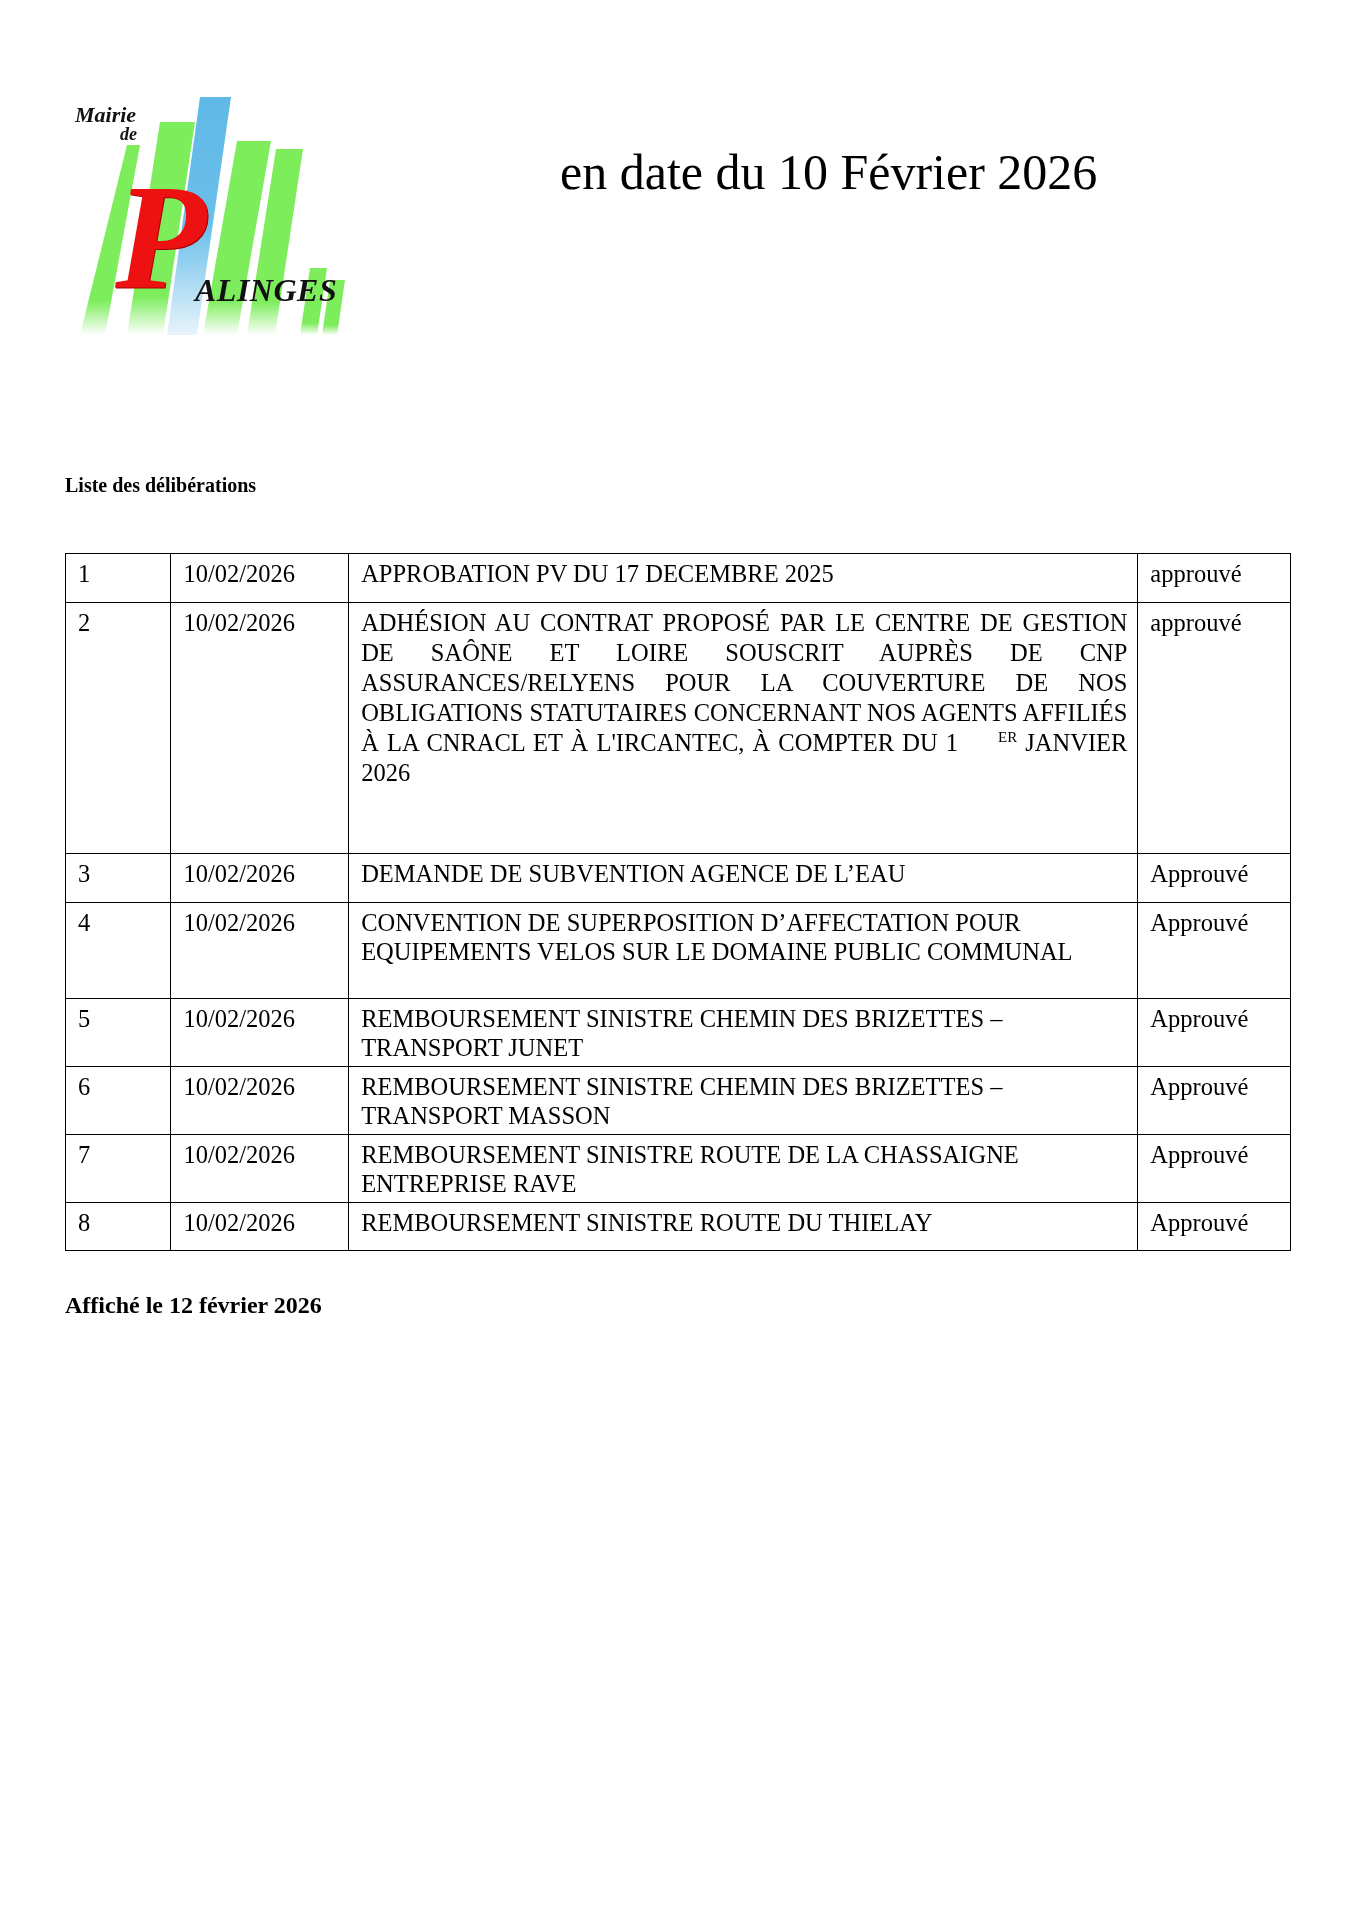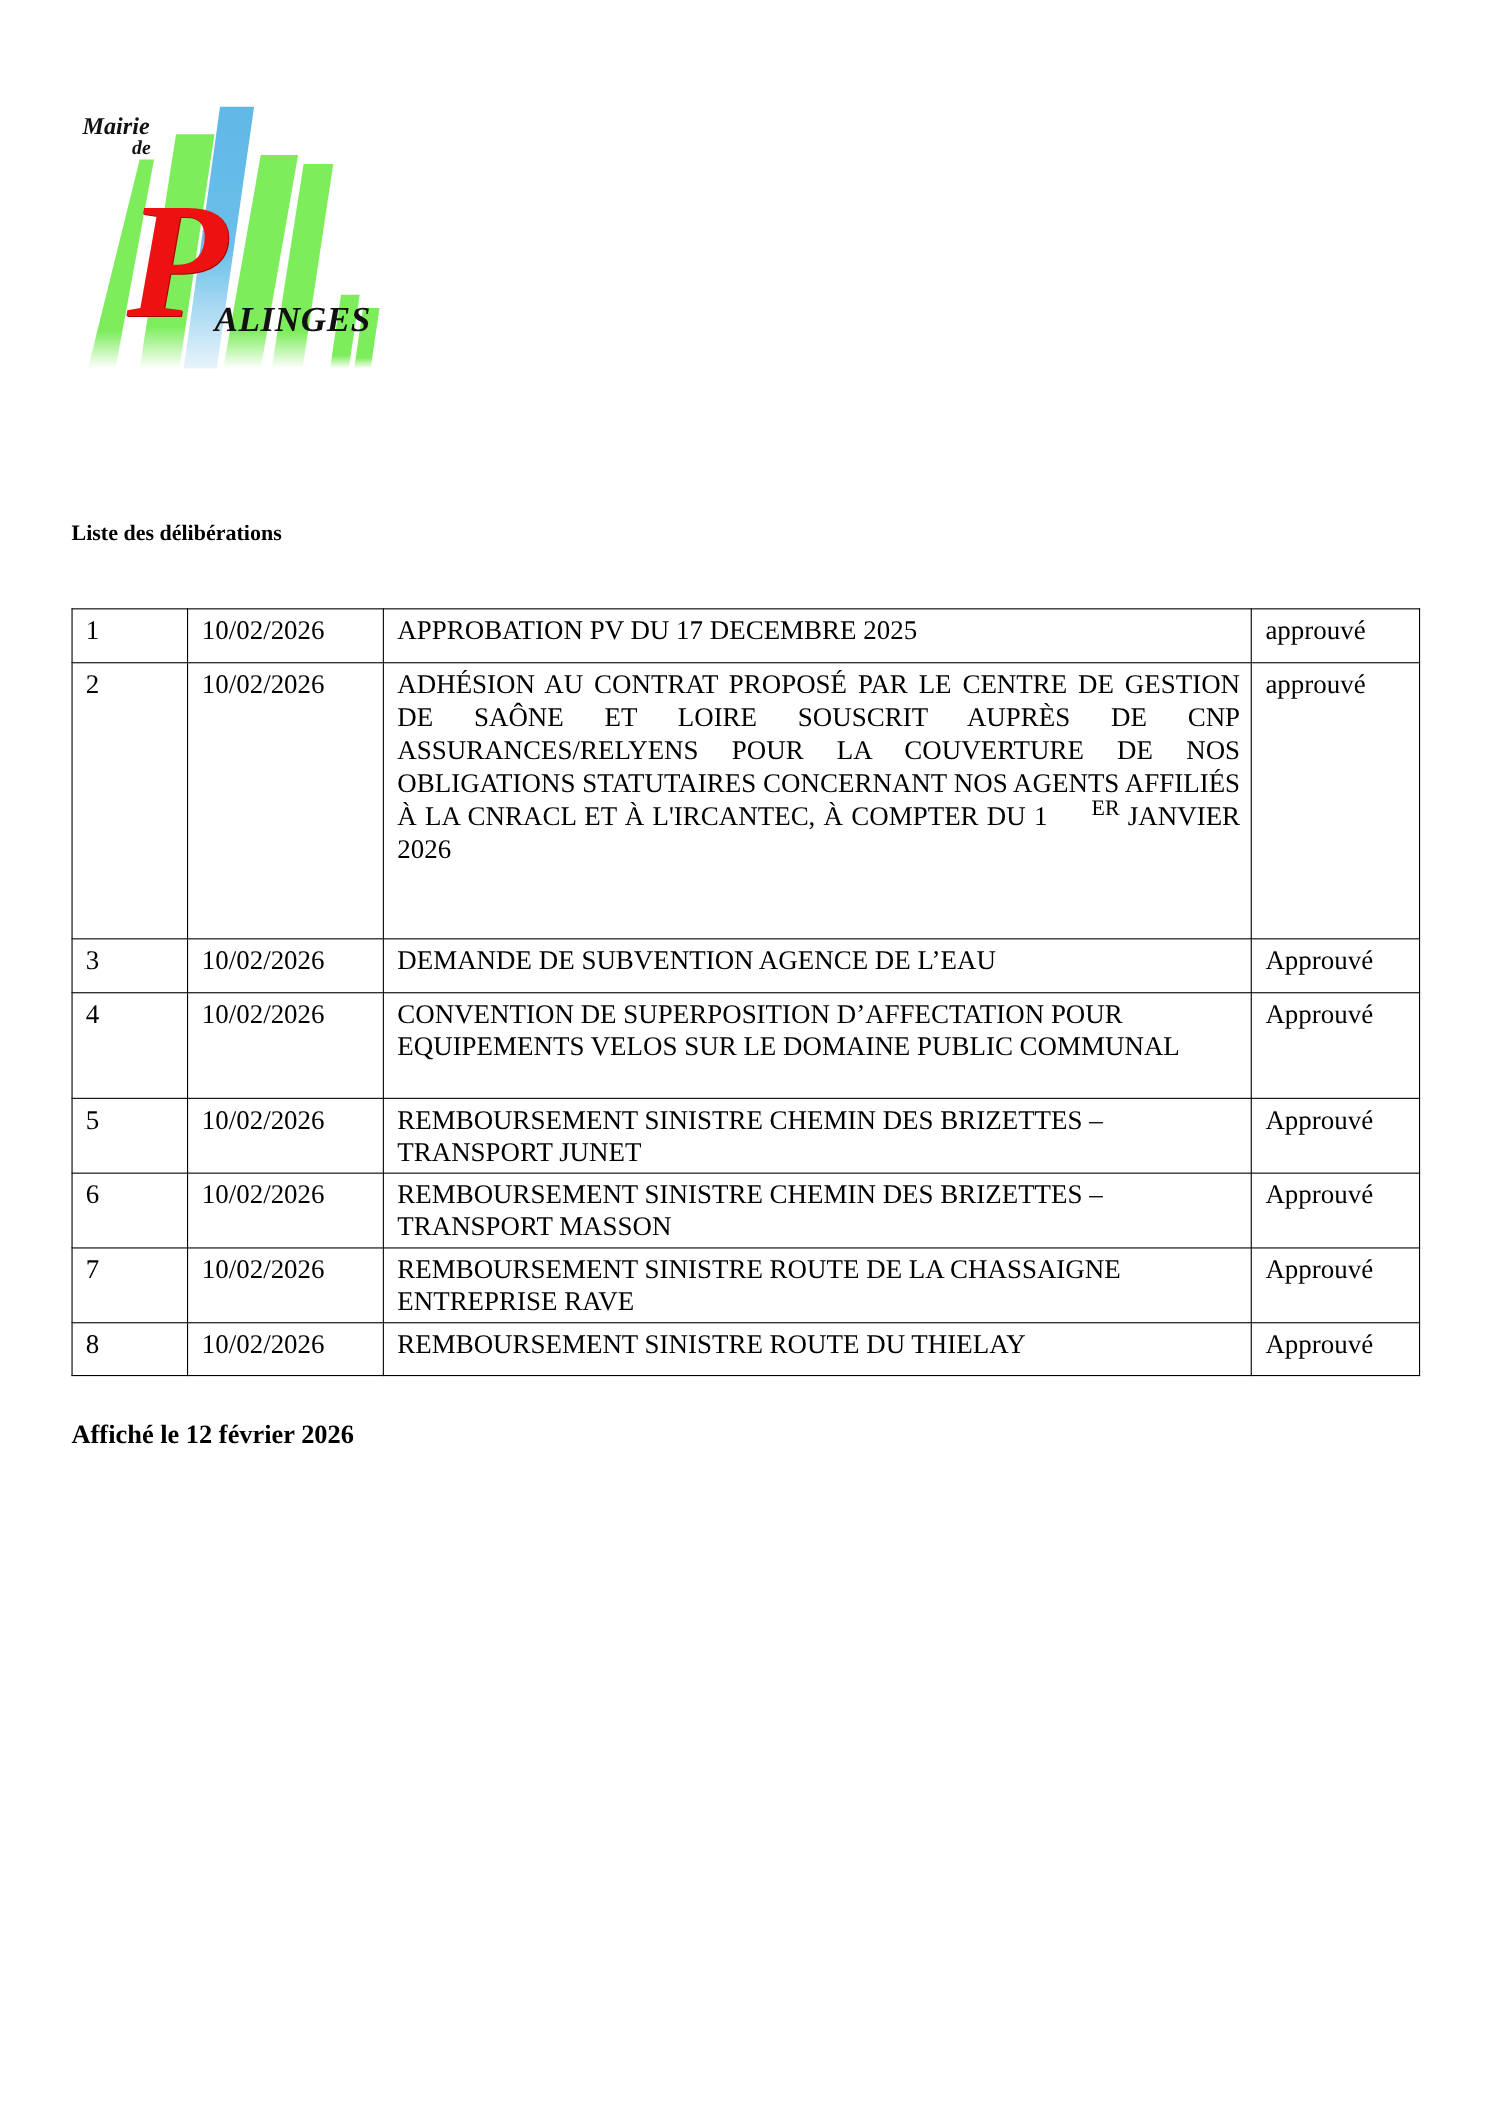--- a/index.html
+++ b/index.html
@@ -8,21 +8,21 @@
   .title { position: absolute; left: 560px; top: 138px; font-family: "Liberation Serif", serif; font-size: 50px; line-height: 68px; color: #000; }
   .title div { white-space: nowrap; }
   .section-title { position: absolute; left: 65px; top: 474px; font-family: "Liberation Serif", serif; font-weight: bold; font-size: 20px; }
   table.delib { position: absolute; left: 65px; top: 553px; width: 1226px; border-collapse: collapse; table-layout: fixed; font-family: "Liberation Serif", serif; font-size: 24.5px; }
   table.delib td { border: 1.6px solid #000; vertical-align: top; padding: 5px 10px 4px 12px; line-height: 30px; }
   td.c-num { width: 82px; }
   td.c-date { width: 154px; }
   td.c-obj { width: 763px; }
   td.c-res { width: 129px; }
   td.justify { text-align: justify; text-align-last: left; line-height: 34.5px; }
-  sup { font-size: 20px; line-height: 0; vertical-align: 9px; margin-left: 40px; }
+  sup { font-size: 15px; line-height: 0; vertical-align: 9px; margin-left: 40px; }
   .footer-note { position: absolute; left: 65px; top: 1292px; font-family: "Liberation Serif", serif; font-weight: bold; font-size: 24px; }
 </style>
 </head>
 <body>
 
 <div class="logo">
   <svg width="285" height="250" viewBox="0 0 285 250">
     <defs>
       <linearGradient id="fadeG" x1="0" y1="0" x2="0" y2="1">
         <stop offset="0" stop-color="#7ded5c"></stop>
@@ -47,20 +47,21 @@
 
     <rect x="0" y="205" width="285" height="45" fill="url(#whiteFade)" opacity="0"></rect>
   </svg>
   <div style="position:absolute; left:0px; top:12px; font-family:'Liberation Serif',serif; font-style:italic; font-weight:bold; font-size:22px; color:#111;">Mairie</div>
   <div style="position:absolute; left:45px; top:34px; font-family:'Liberation Serif',serif; font-style:italic; font-weight:bold; font-size:18px; color:#111;">de</div>
   <div style="position:absolute; left:40px; top:72px; font-family:'Liberation Serif',serif; font-style:italic; font-weight:bold; font-size:150px; line-height:150px; color:#ee1111; text-shadow:1px 1px 0 #a00;">P</div>
   <div style="position:absolute; left:120px; top:182px; font-family:'Liberation Serif',serif; font-style:italic; font-weight:bold; font-size:32px; color:#111; letter-spacing:0.5px;">ALINGES</div>
 </div>
 
 <div class="title">
+  <div>en date du 10 Février 2026</div>
 </div>
 
 <div class="section-title">Liste des délibérations</div>
 
 <table class="delib">
   <tbody>
     <tr style="height:49px;">
       <td class="c-num">1</td>
       <td class="c-date">10/02/2026</td>
       <td class="c-obj">APPROBATION PV DU 17 DECEMBRE 2025</td>

